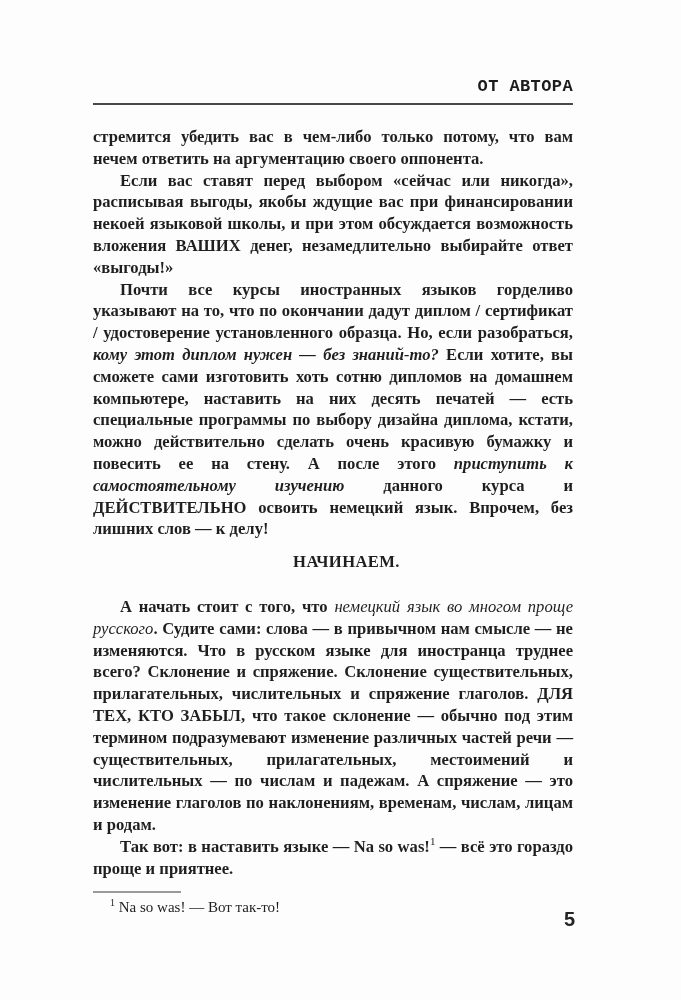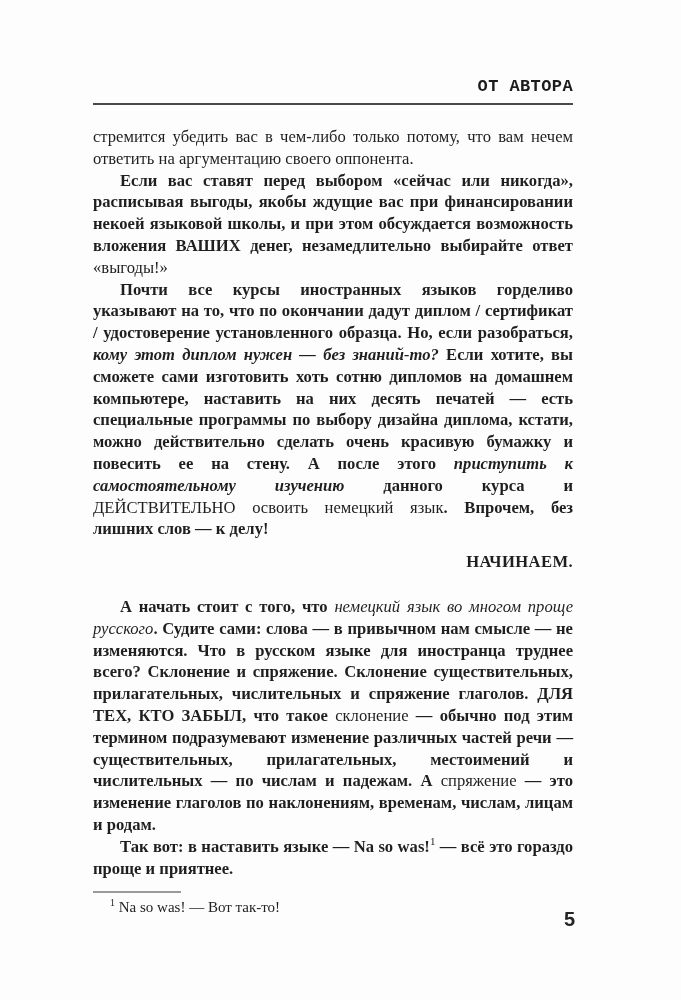--- a/index.html
+++ b/index.html
@@ -43,24 +43,24 @@
     -webkit-hyphens: auto;
   }
   .para {
     margin: 0;
     padding: 0;
   }
   .para.indent { text-indent: 27px; }
   .para.heading {
     margin: 11px 0 23px 0;
     letter-spacing: 0.4px;
-    text-align: right;
+    text-align: center;
   }
   .seg-normal { font-weight: bold; font-style: normal; }
-  .seg-bold { font-weight: normal; margin-top: 44px; }
+  .seg-bold { font-weight: bold; margin-top: 44px; }
   .seg-italic { font-style: italic; }
   .seg-bolditalic { font-weight: bold; font-style: italic; }
   sup.seg-sup {
     font-size: 11px;
     line-height: 0;
     vertical-align: super;
   }
   
   .footnote-block {
     margin-top: 12px;

